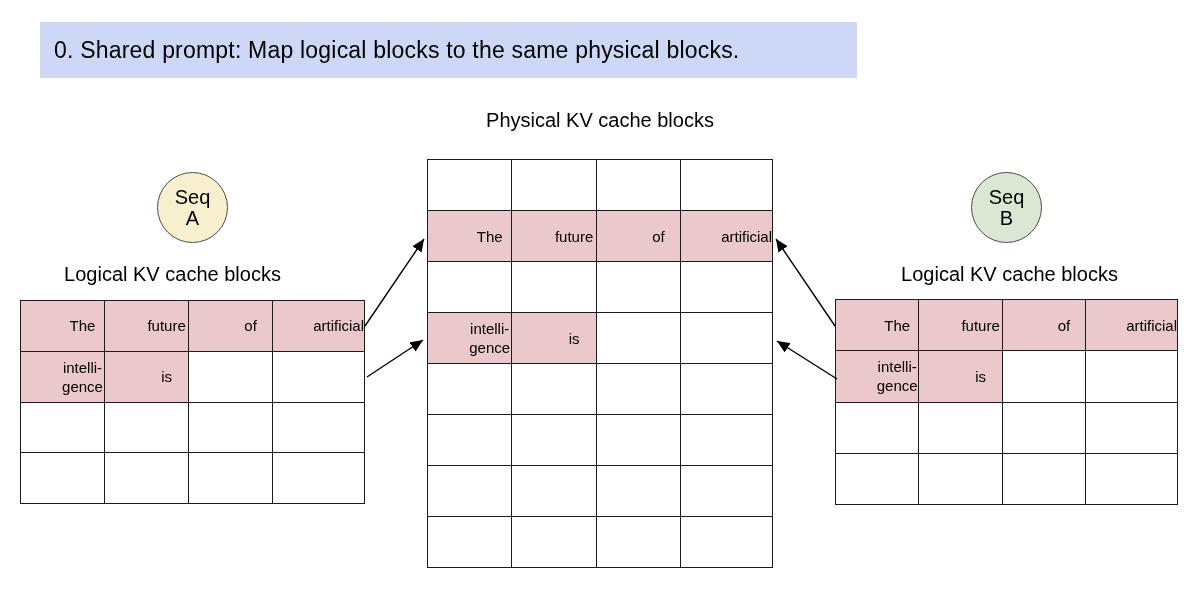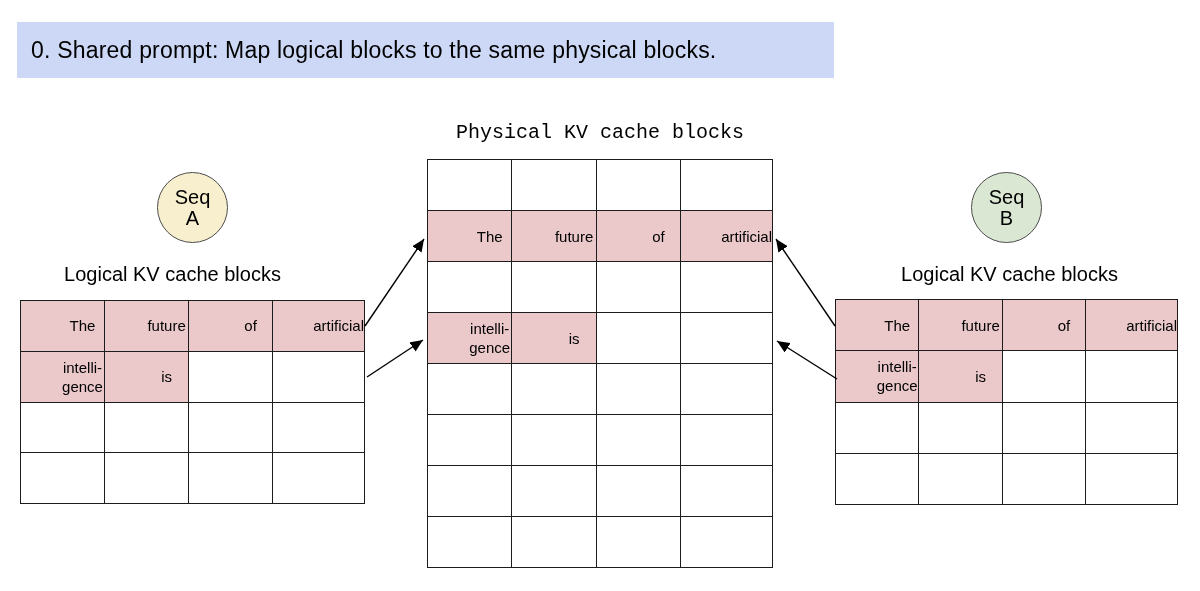--- a/index.html
+++ b/index.html
@@ -1,29 +1,29 @@
 <!DOCTYPE html>
 <html style="--banner-bg: #ccd8f5; --filled: #ebc9ca; --table-border: #1c1c1c; --circle-border: #4d4d4d; --arrow: #000000; --seq-a-fill: #f7efcd; --seq-b-fill: #dae8d3;"><head>
 <meta charset="utf-8">
 <style>
   html,body{margin:0;padding:0;background:#fff;}
   .canvas{
     position:relative;width:1200px;height:591px;background:#ffffff;
     font-family:"Liberation Sans",sans-serif;color:#000;overflow:hidden;
   }
   .banner{
-    position:absolute;left:17px;top:22px;width:817px;height:56px;
+    position:absolute;left:40px;top:22px;width:817px;height:56px;
     background:var(--banner-bg,#ccd8f5);
     display:flex;align-items:center;box-sizing:border-box;padding-left:14px;
     font-size:23px;letter-spacing:.2px;
   }
   .table-title{
     position:absolute;text-align:center;font-size:20px;white-space:nowrap;
   }
-  #physical-title{left:427px;top:121px;width:346px;font-family:Liberation Mono, monospace;}
+  #physical-title{left:427px;top:109px;width:346px;}
   #seq-a-title{left:0px;top:263px;width:345px;}
   #seq-b-title{left:838px;top:263px;width:343px;}
   .circle{
     position:absolute;width:71px;height:71px;border-radius:50%;
     border:1.5px solid var(--circle-border,#4d4d4d);box-sizing:border-box;
     display:flex;align-items:center;justify-content:center;text-align:center;
     font-size:20px;line-height:21px;white-space:pre-line;
   }
   #seq-a-circle{left:157px;top:172px;background:var(--seq-a-fill,#f7efcd);}
   #seq-b-circle{left:971px;top:172px;background:var(--seq-b-fill,#dae8d3);}

